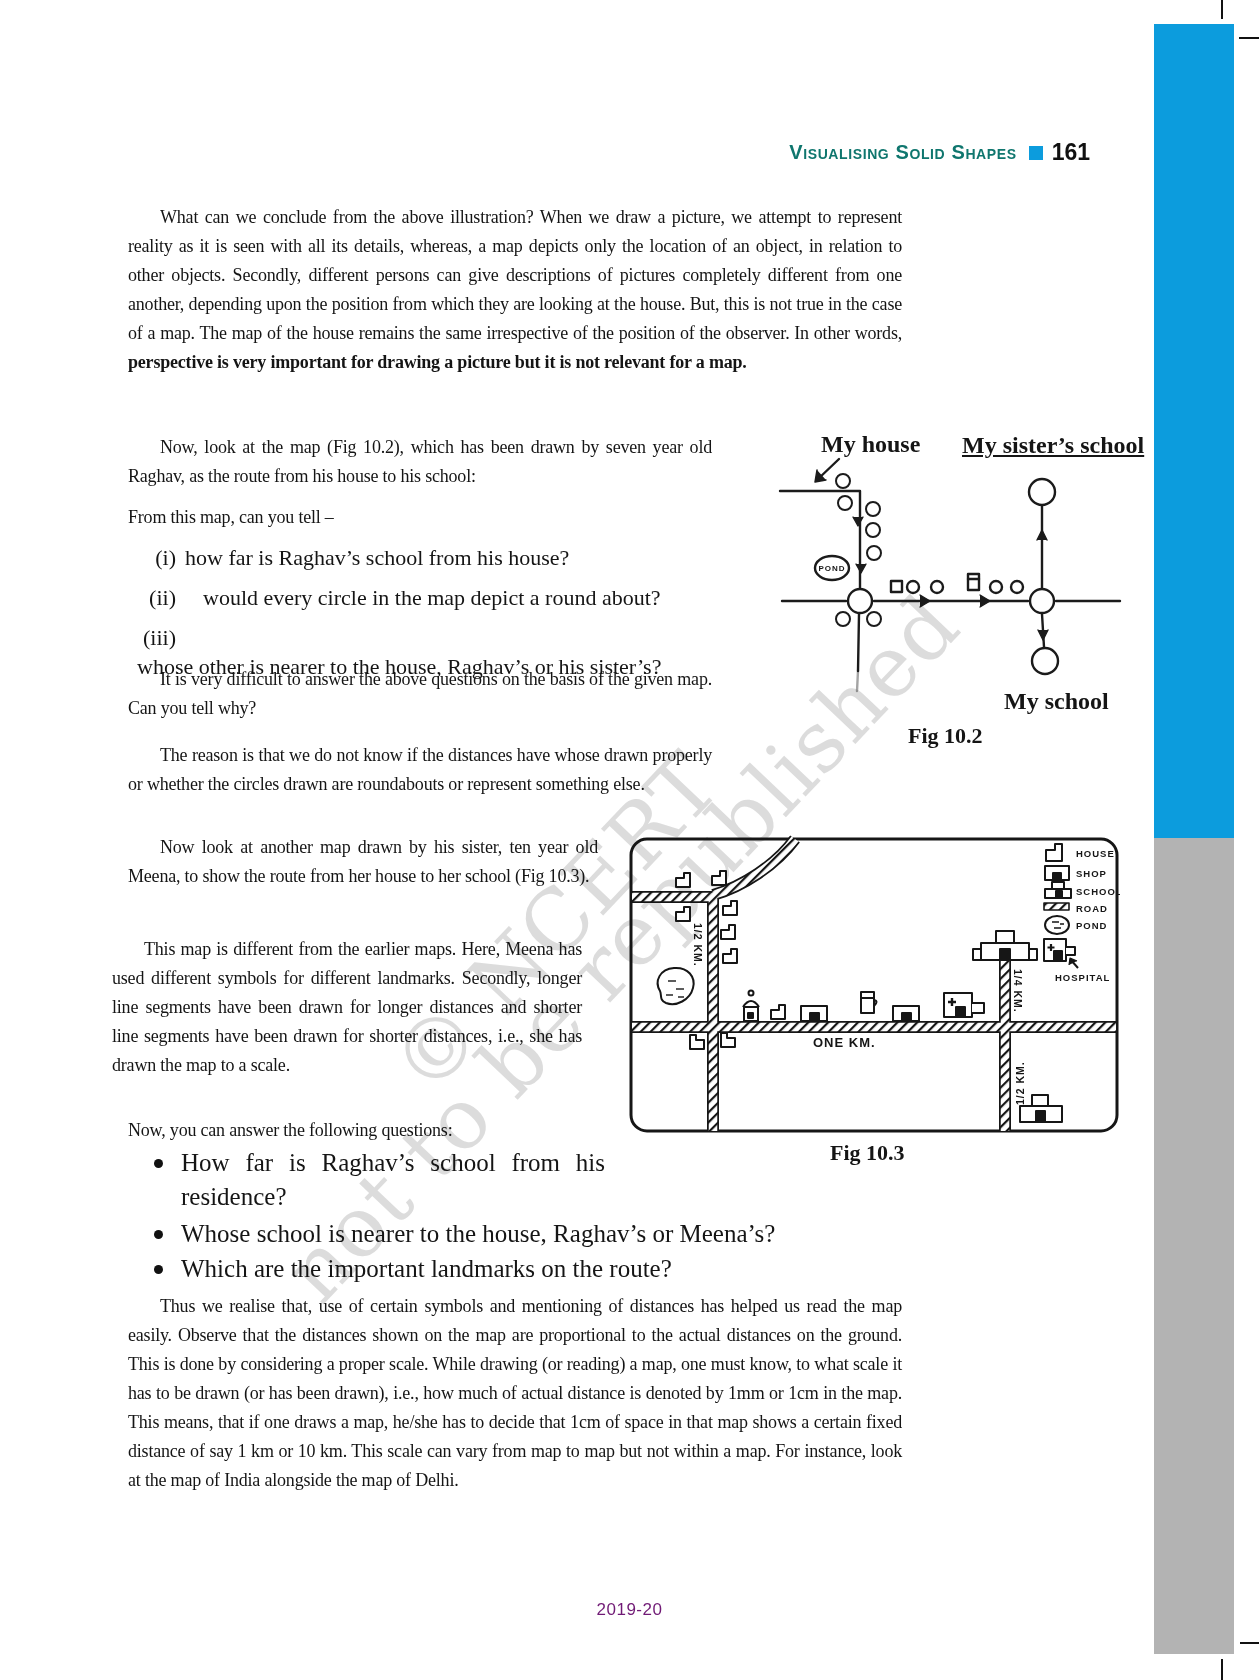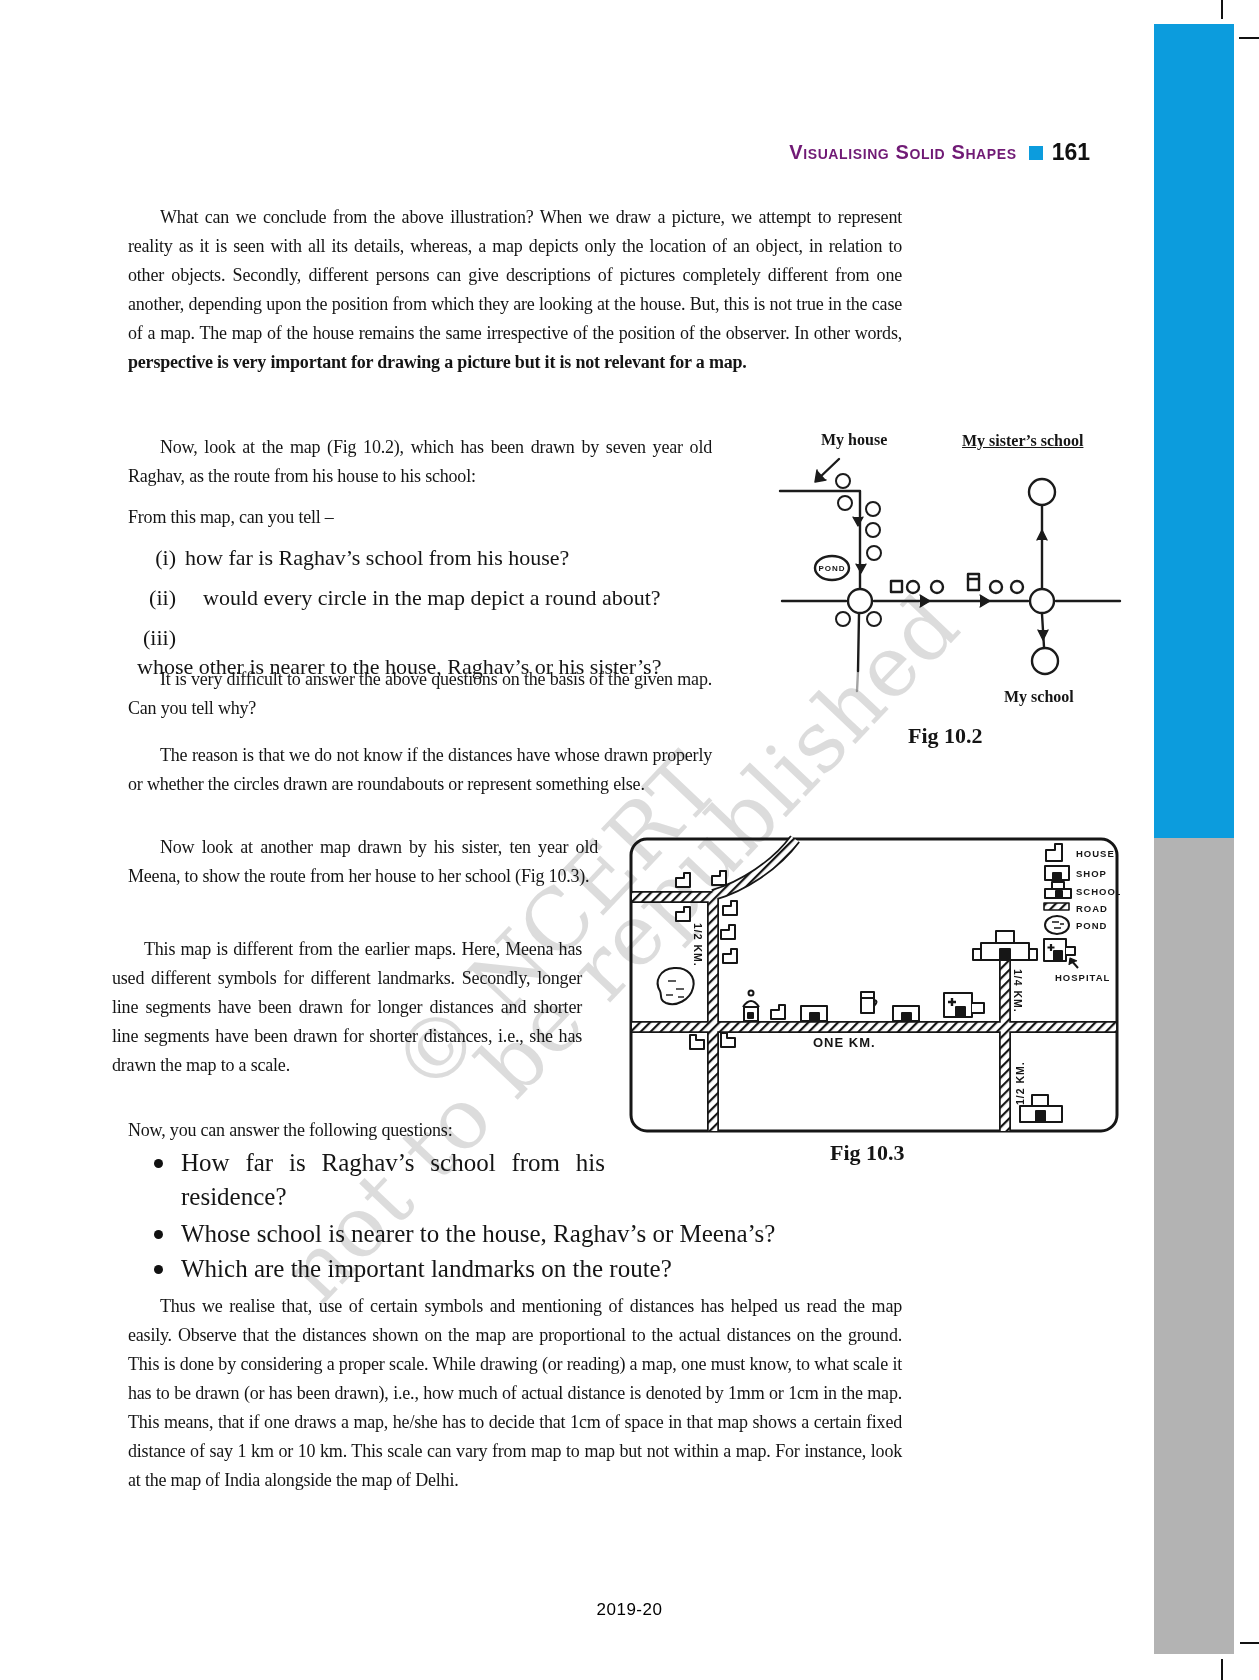--- a/index.html
+++ b/index.html
@@ -9,44 +9,44 @@
   
   .wm{position:absolute;z-index:0;color:rgba(186,186,186,.5);font-family:"DejaVu Serif",serif;
       white-space:nowrap;transform-origin:0 50%;pointer-events:none;}
   .wm1{left:408px;top:1030px;font-size:84px;transform:rotate(-46.5deg);}
   .wm2{left:300px;top:1238px;font-size:84px;transform:rotate(-46.5deg);letter-spacing:1px;}
   
   .z{z-index:1;}
   
   .hdr{left:640px;top:139px;width:450px;display:flex;justify-content:flex-end;align-items:center;
        font-family:"Liberation Sans",sans-serif;}
-  .hdr-title{font-variant:small-caps;font-weight:600;font-size:20px;letter-spacing:.6px;color:#701a75;}
+  .hdr-title{font-variant:small-caps;font-weight:600;font-size:20px;letter-spacing:.6px;color:#0f766e;}
   .hdr-sq{width:14px;height:14px;background:var(--blue,#0c9cdd);margin:0 9px 0 12px;}
   .hdr-num{font-weight:bold;font-size:23px;color:#111;}
   
   .bar-blue{left:1154px;top:24px;width:80px;height:814px;background:var(--blue,#0c9cdd);}
   .bar-gray{left:1154px;top:838px;width:80px;height:816px;background:var(--gray,#b3b3b3);}
   .crop{background:#111;}
   
   .body-txt{font-size:18px;line-height:29px;text-align:justify;letter-spacing:-0.2px;}
   .ind{text-indent:32px;}
   b,.bold{font-weight:bold;}
   .rlist{display:flex;font-size:22px;line-height:29px;}
   .rlist .lbl{width:48px;text-align:right;flex:none;}
   .rlist .txt{margin-left:9px;}
   .bullet{display:flex;font-size:25px;line-height:34px;justify-content:flex-end;}
   .bullet .dot{width:9px;height:9px;border-radius:50%;background:#111;flex:none;margin:13px 0 0 26px;}
   .bullet .txt{margin-left:18px;line-height:34px;}
   .bullet .txt.just{width:424px;text-align:justify;}
   
-  .figlab{font-weight:bold;font-size:16px;white-space:nowrap;}
+  .figlab{font-weight:bold;font-size:24px;white-space:nowrap;}
   .figcap{font-weight:bold;font-size:22px;white-space:nowrap;}
   
   .footer{left:0;top:1600px;width:1259px;text-align:center;font-family:"Liberation Sans",sans-serif;
-          font-size:17px;letter-spacing:.5px;color:#000000;}
+          font-size:17px;letter-spacing:.5px;color:#701a75;}
   svg text{font-family:"Liberation Sans",sans-serif;}
   .hand{font-weight:bold;letter-spacing:1px;fill:#161616;}
 </style>
 </head>
 <body>
 
 <div class="page">
 
   <div class="wm wm1">© NCERT</div>
   <div class="wm wm2">not to be republished</div>

